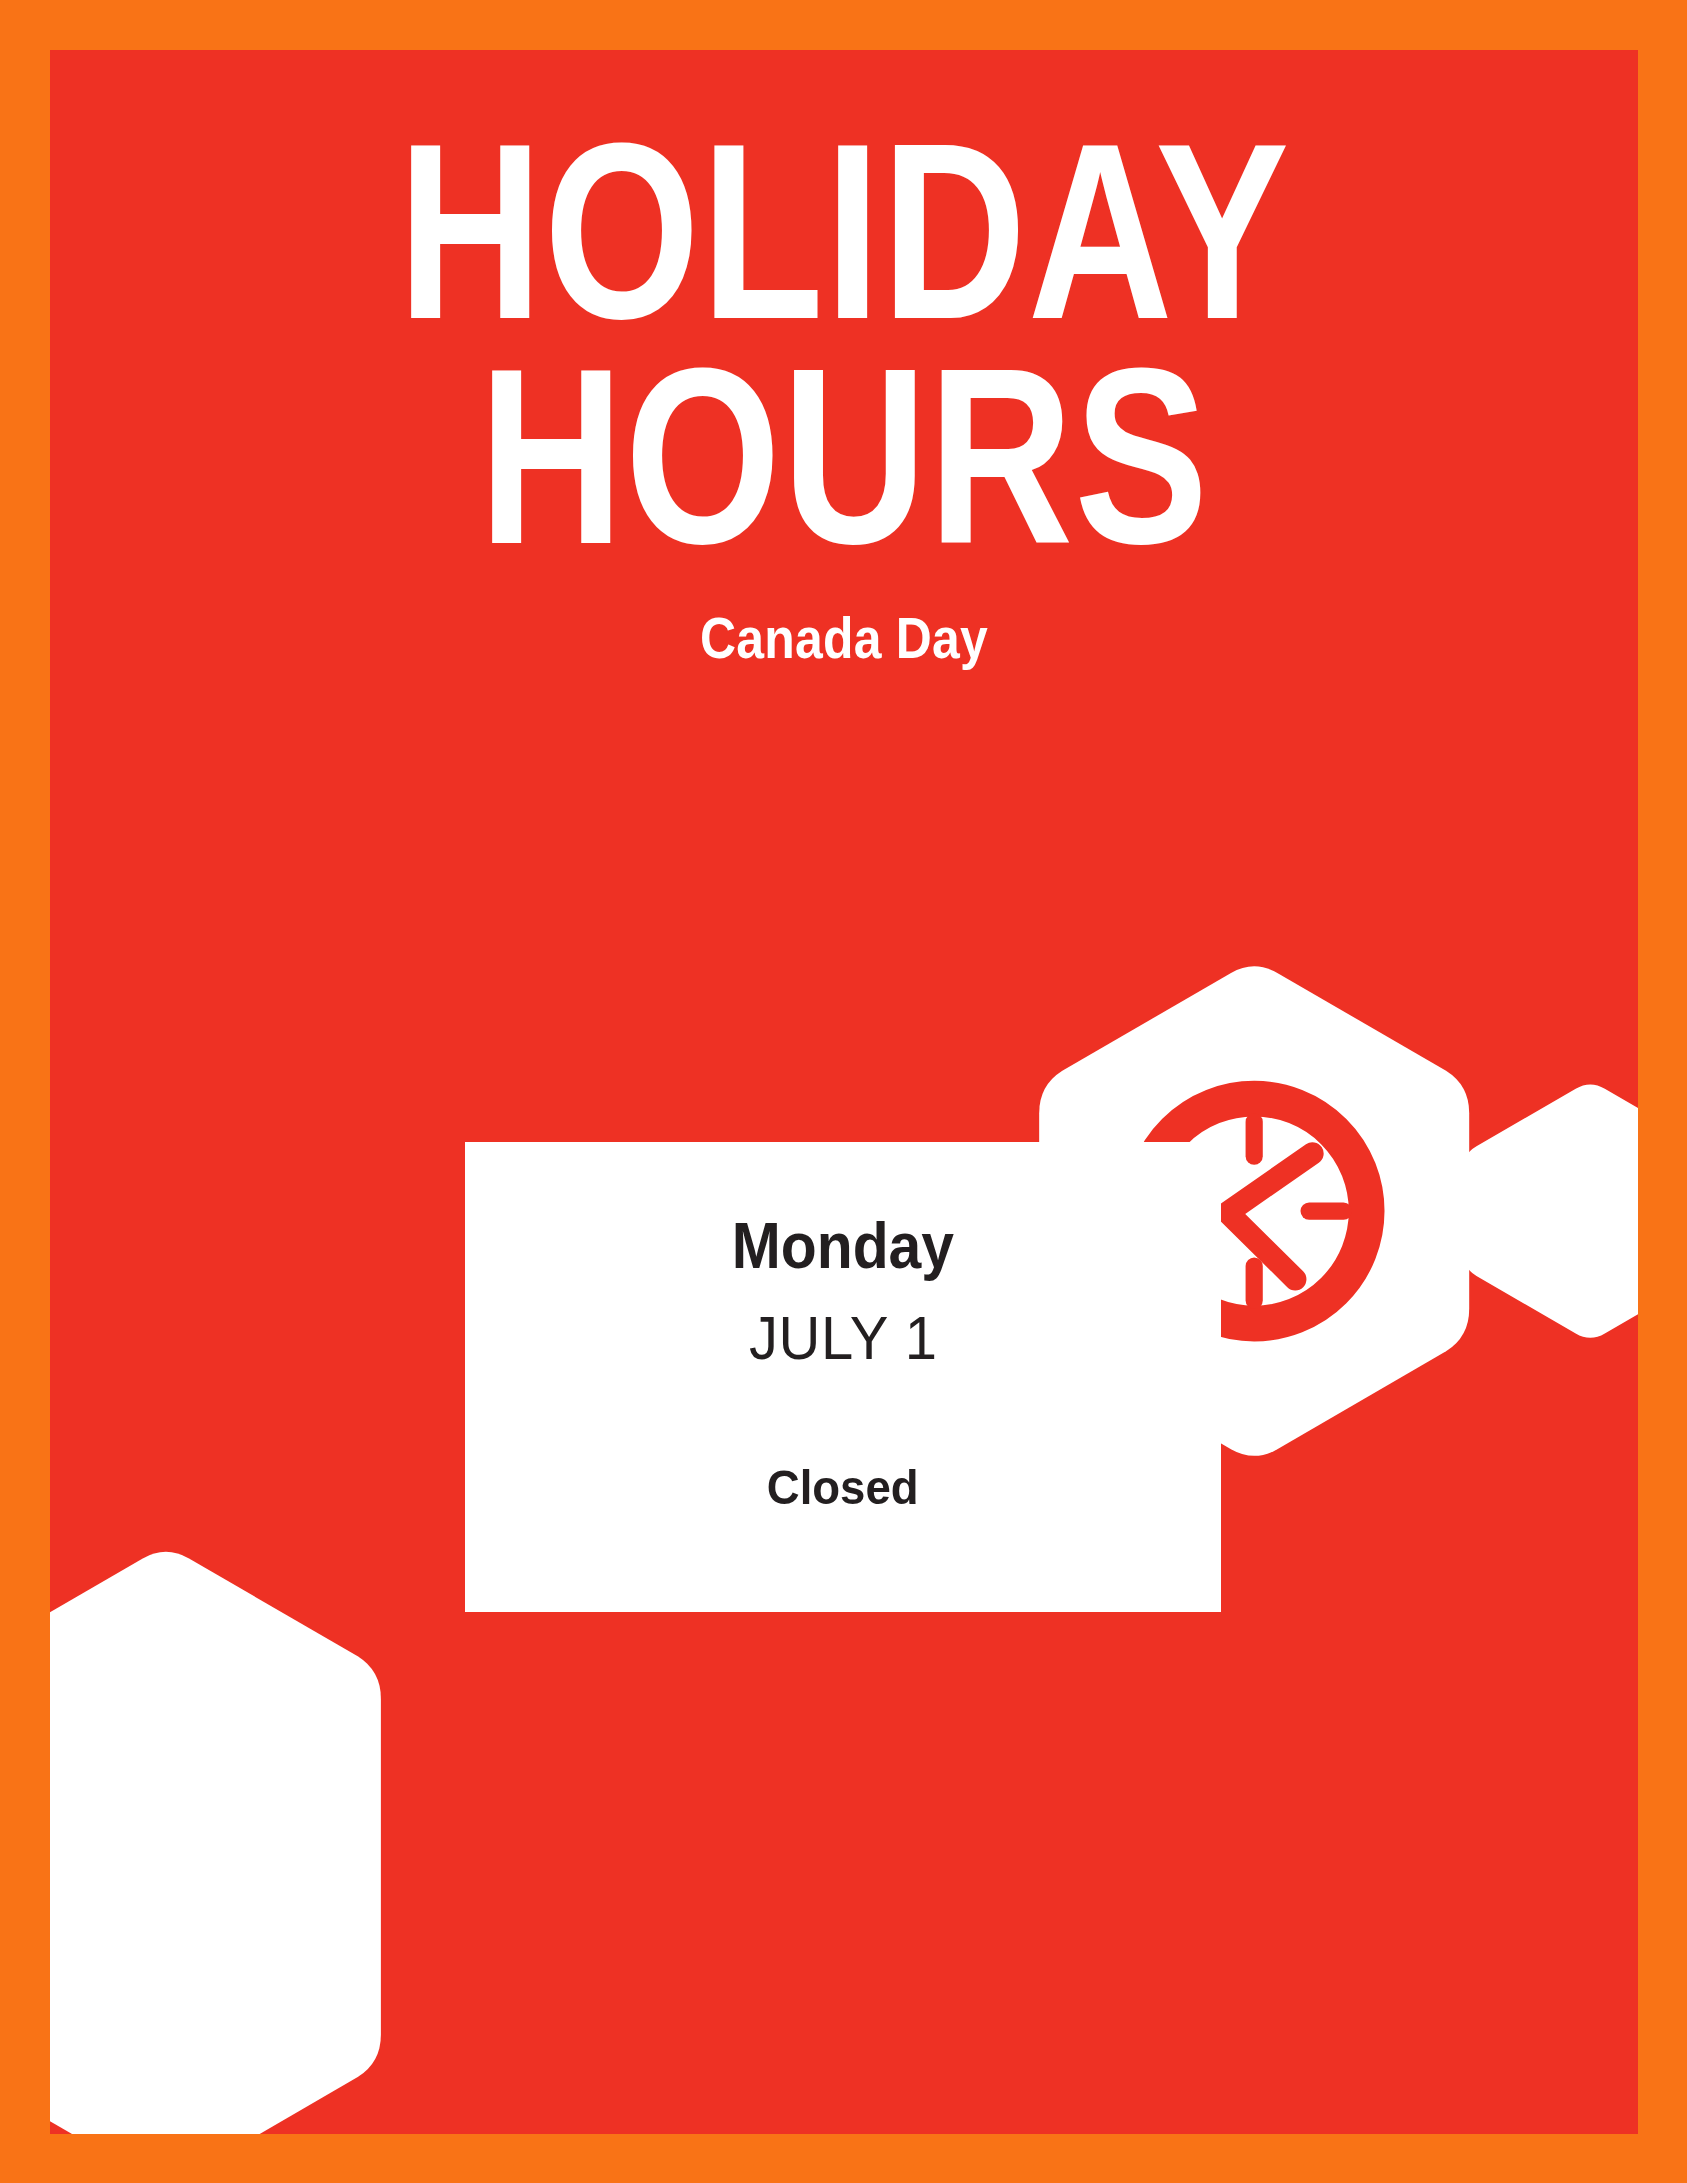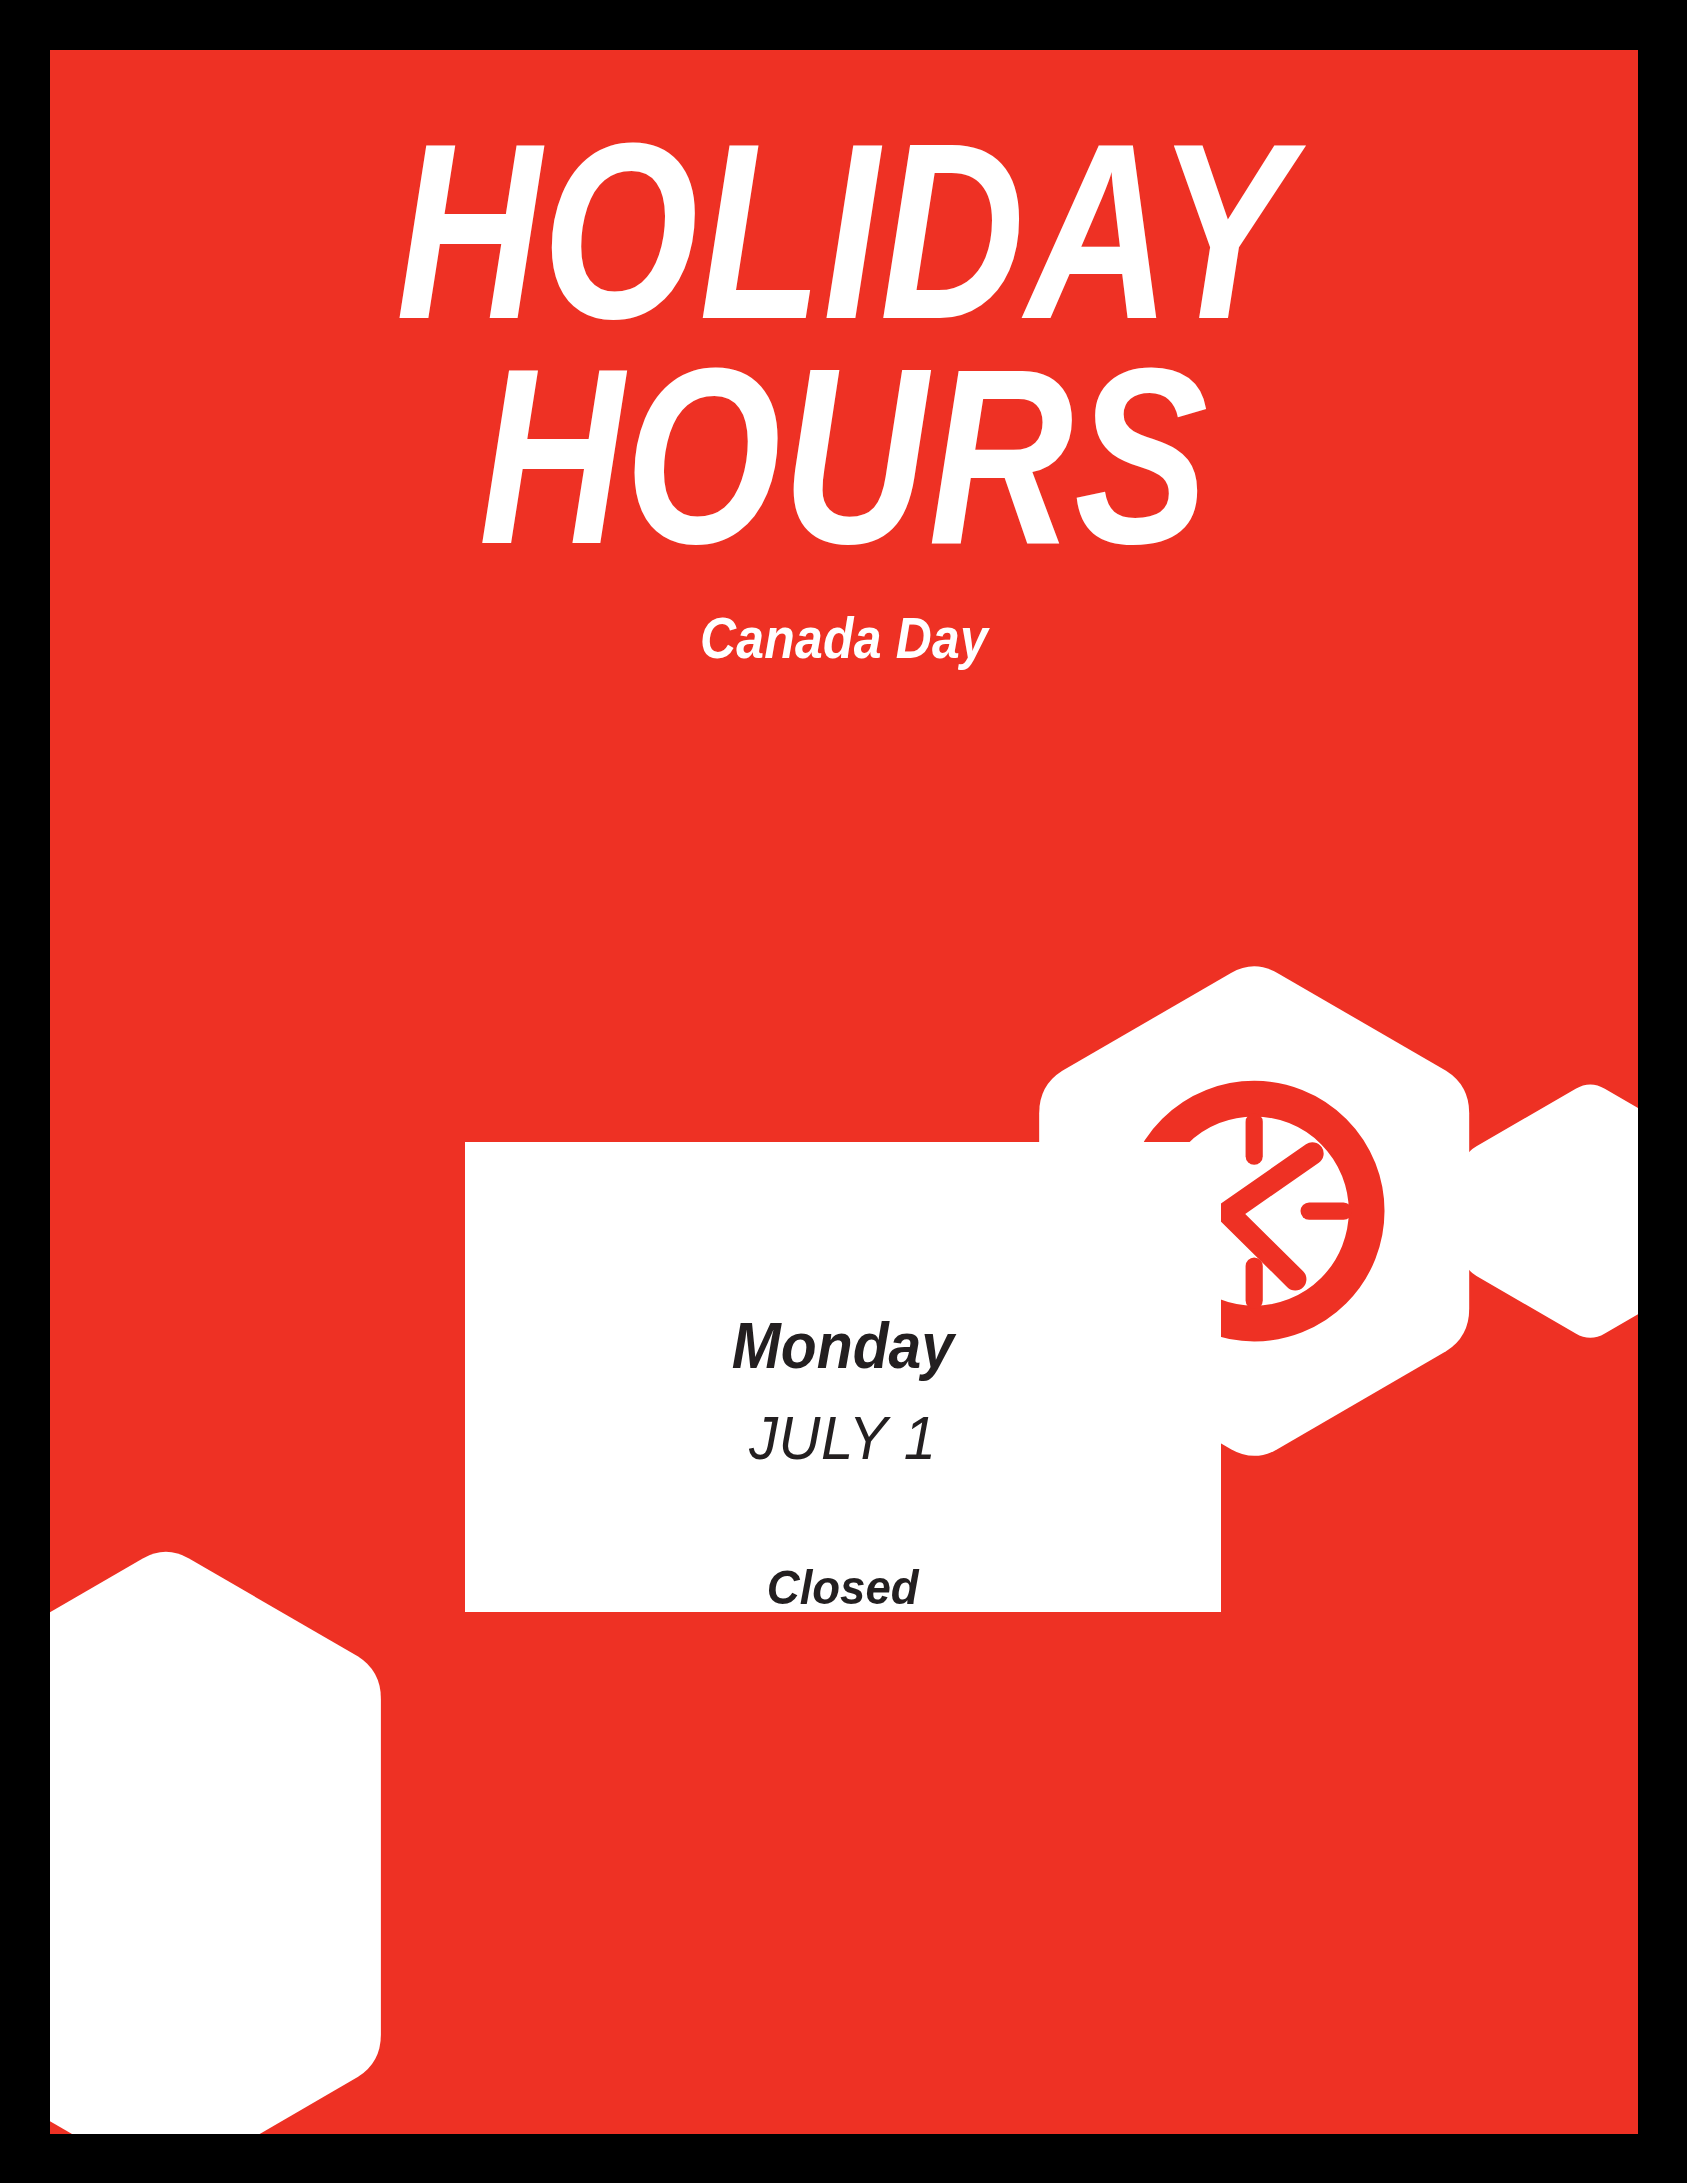--- a/index.html
+++ b/index.html
@@ -12,23 +12,22 @@
     height: 2183px;
     font-family: "Liberation Sans", sans-serif;
     -webkit-font-smoothing: antialiased;
   }
 
   
   #poster {
     position: relative;
     width: 1687px;
     height: 2183px;
-    background: #000000;
+    background: #f97316;
     overflow: hidden;
-    font-style: italic;
   }
 
   
   .red-panel {
     position: absolute;
     left: 50px;
     top: 50px;
     width: 1588px;
     height: 2084px;
     background: #EE3124;
@@ -101,21 +100,21 @@
   .info-card {
     position: absolute;
     left: 415px;   
     top: 1092px;   
     width: 756px;
     height: 470px;
     background: #ffffff;
     display: flex;
     flex-direction: column;
     align-items: center;
-    justify-content: flex-end;
+    justify-content: flex-start;
     box-sizing: border-box;
     padding-top: 72px;
   }
 
   .card-day {
     margin: 0;
     color: #231F20;
     font-family: "Liberation Sans Narrow", "Liberation Sans", sans-serif;
     font-weight: 700;
     font-size: 64px;

